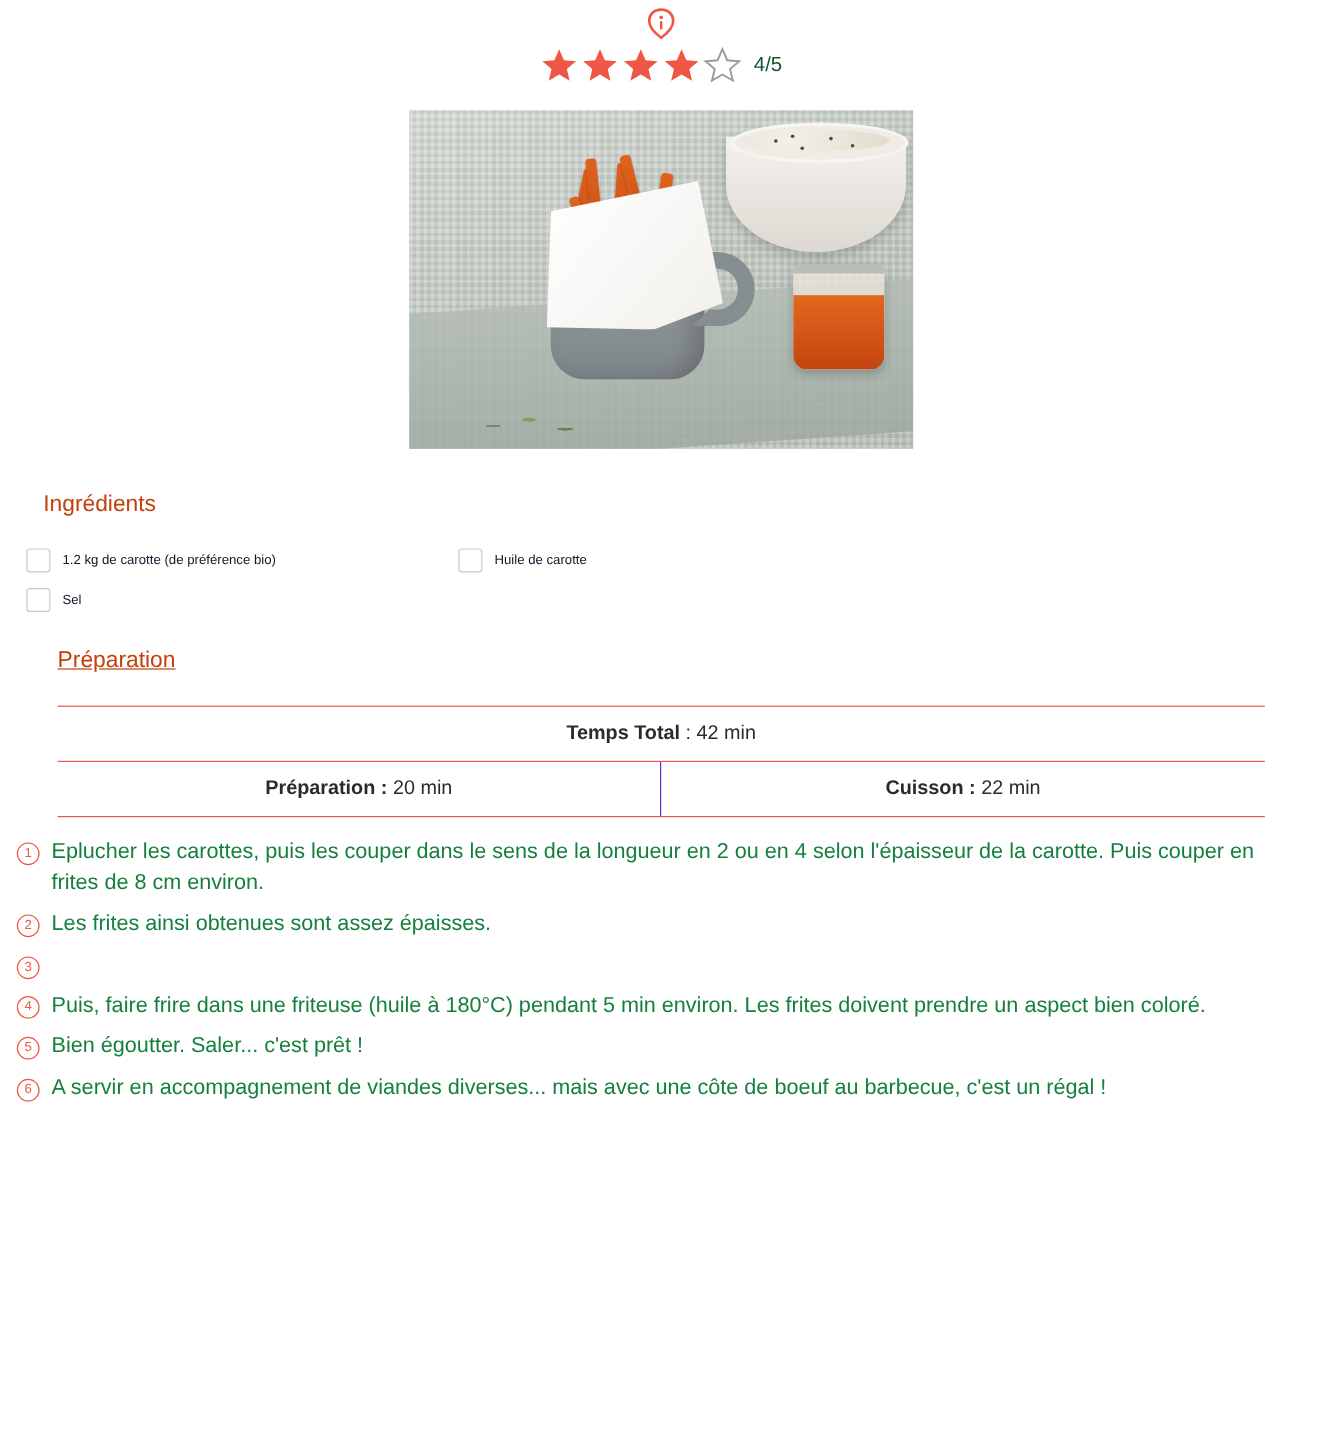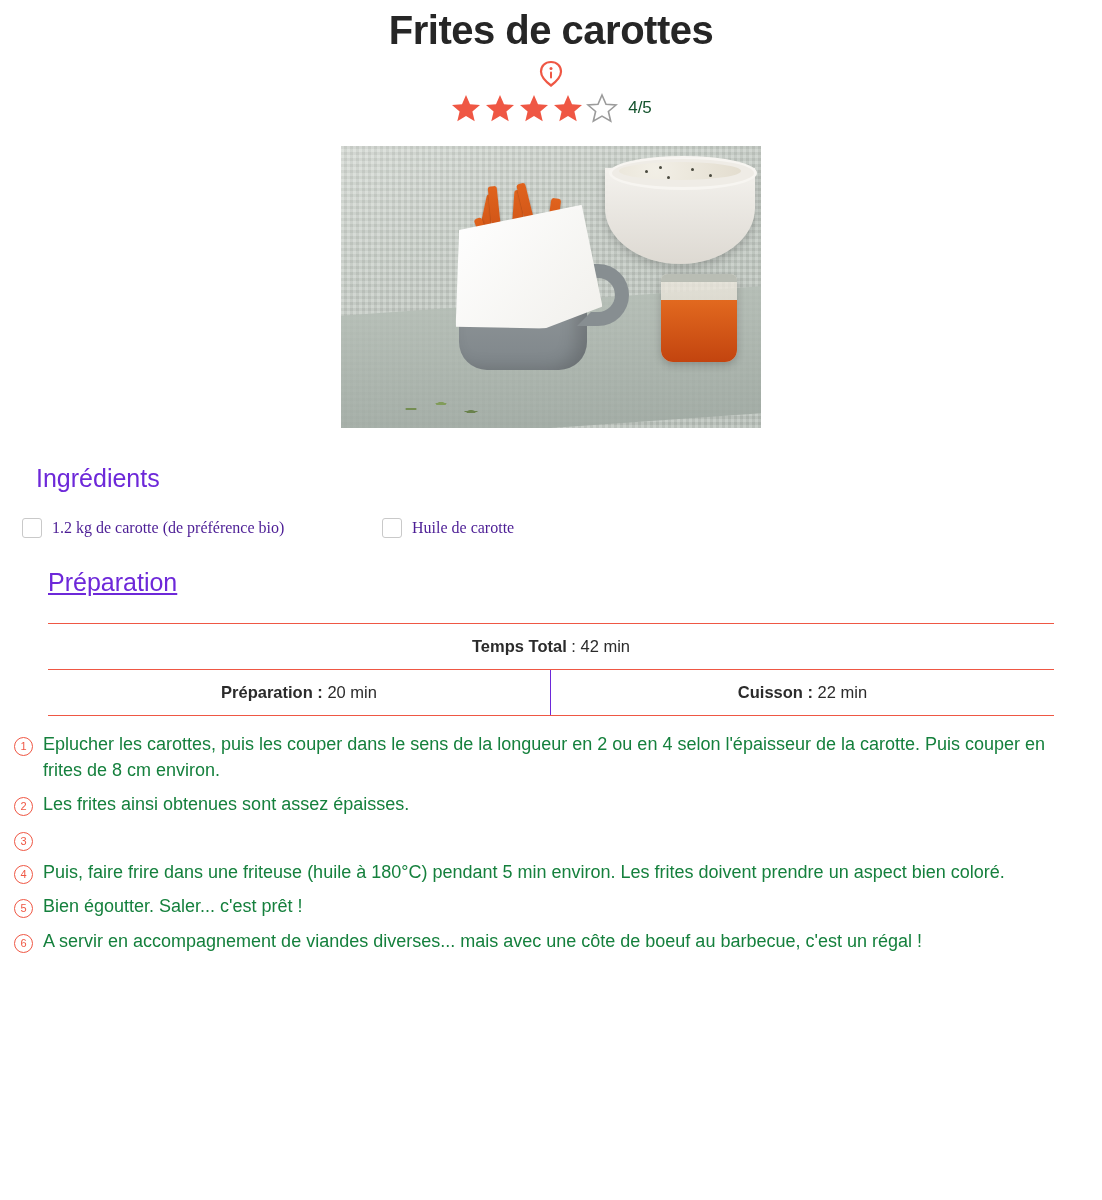--- a/index.html
+++ b/index.html
@@ -136,22 +136,22 @@
     width: 120px; height: 26px;
     background:
       radial-gradient(ellipse at 20% 50%, #6f8a4a 0 6px, transparent 7px),
       radial-gradient(ellipse at 45% 30%, #7d9a52 0 5px, transparent 6px),
       radial-gradient(ellipse at 70% 60%, #637d43 0 6px, transparent 7px);
     opacity: .9;
   }
 
   
   .section-title {
-    color: #6d28d9;
-    font-size: 25px;
+    color: #c2410c;
+    font-size: 19px;
     font-weight: normal;
     margin: 0;
   }
   #ingredients-title { margin: 36px 0 0 36px; }
 
   .ing-grid {
     margin: 18px 0 0 22px;
     width: 620px;
     display: grid;
     grid-template-columns: 360px 260px;
@@ -159,21 +159,21 @@
     align-items: center;
   }
   .ing-item { display: flex; align-items: center; gap: 10px; }
   .chk {
     width: 20px; height: 20px;
     border: 1.6px solid #c9c9c9;
     border-radius: 3px;
     background: #fff;
     flex: 0 0 auto;
   }
-  .ing-label { font-size: 16px; color: #4c1d95; font-family: Liberation Serif, serif; }
+  .ing-label { font-size: 11px; color: #0f172a; }
 
   #preparation-title { margin: 24px 0 0 48px; text-decoration: underline; }
 
   .times {
     margin: 26px 48px 0 48px;
     border-top: 1px solid #ef5744;
     border-bottom: 1px solid #ef5744;
   }
   .times-total {
     text-align: center;
@@ -215,21 +215,20 @@
     font-size: 18px;
     line-height: 1.42;
     color: #15803d;
   }
 </style>
 </head>
 <body>
 
 <div class="page">
 
-  <h1 class="title">Frites de carottes</h1>
 
   <div class="info-row">
     <span class="info-badge">
       <svg width="26" height="28" viewBox="0 0 26 28" aria-hidden="true">
         <path d="M13 2 C19 2 23 6 23 11.5 C23 17 19 21 13 25.5 C7 21 3 17 3 11.5 C3 6 7 2 13 2 Z" fill="none" stroke="#ef5744" stroke-width="2.2"></path>
         <circle cx="13" cy="8.5" r="1.5" fill="#ef5744"></circle>
         <rect x="12" y="11.5" width="2" height="7" rx="1" fill="#ef5744"></rect>
       </svg>
     </span>
   </div>
@@ -299,20 +298,24 @@
 
   <div class="ing-grid">
     <div class="ing-item">
       <span class="chk"></span>
       <span class="ing-label">1.2 kg de carotte (de préférence bio)</span>
     </div>
     <div class="ing-item">
       <span class="chk"></span>
       <span class="ing-label">Huile de carotte</span>
     </div>
+    <div class="ing-item">
+      <span class="chk"></span>
+      <span class="ing-label">Sel</span>
+    </div>
   </div>
 
   <h2 class="section-title" id="preparation-title">Préparation</h2>
 
   <div class="times">
     <div class="times-total">
       <b>Temps Total</b><span> : </span><span>42 min</span>
     </div>
     <div class="times-split">
       <div class="times-cell left">

